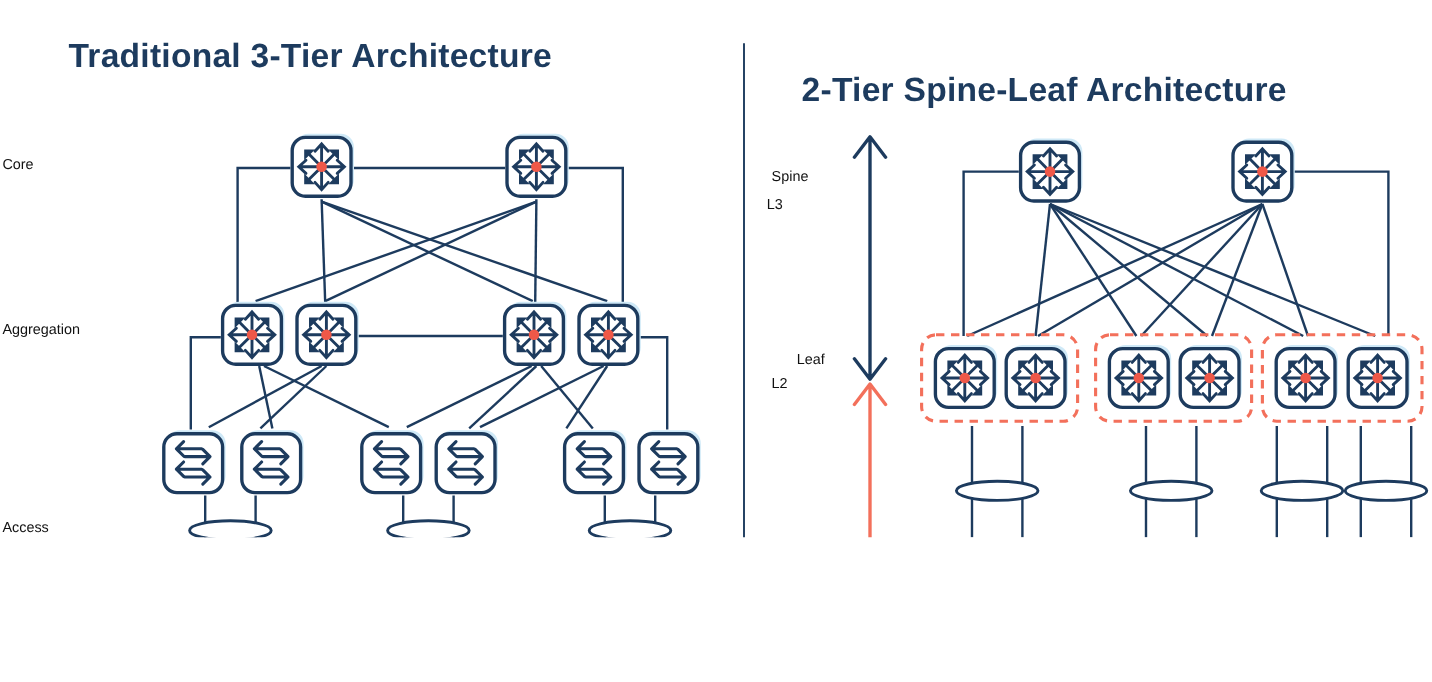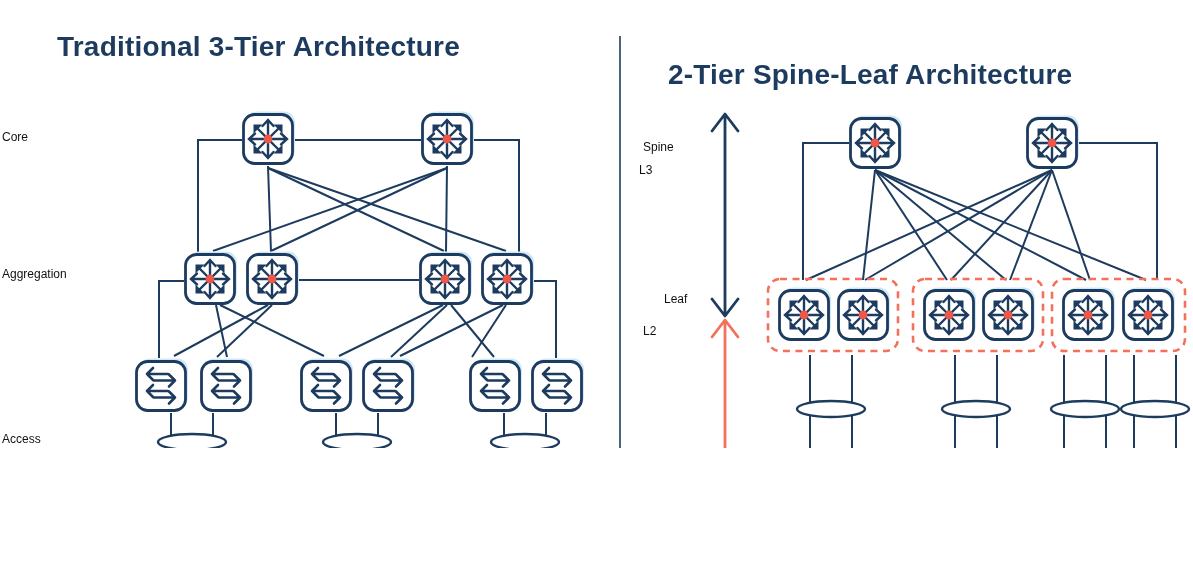--- a/index.html
+++ b/index.html
@@ -190,15 +190,15 @@
   <div class="abs title" style="left:57px;top:31px;">Traditional 3-Tier Architecture</div>
   <div class="abs title" style="left:668px;top:31px;margin-top:28px;">2-Tier Spine-Leaf Architecture</div>
 
   <div class="abs layer-label" style="left:2px;top:130px;">Core</div>
   <div class="abs layer-label" style="left:2px;top:267px;">Aggregation</div>
   <div class="abs layer-label" style="left:2px;top:384px;margin-top:48px;">Access</div>
 
   <div class="abs layer-label" style="left:643px;top:140px;">Spine</div>
   <div class="abs layer-label" style="left:639px;top:163px;">L3</div>
   <div class="abs layer-label" style="left:643px;top:292px;margin-left:21px;">Leaf</div>
-  <div class="abs layer-label" style="left:643px;top:324px;">L2</div>
+  <div class="abs layer-label" style="left:643px;top:312px;">L2</div>
 
 </div>
 
 </body></html>

